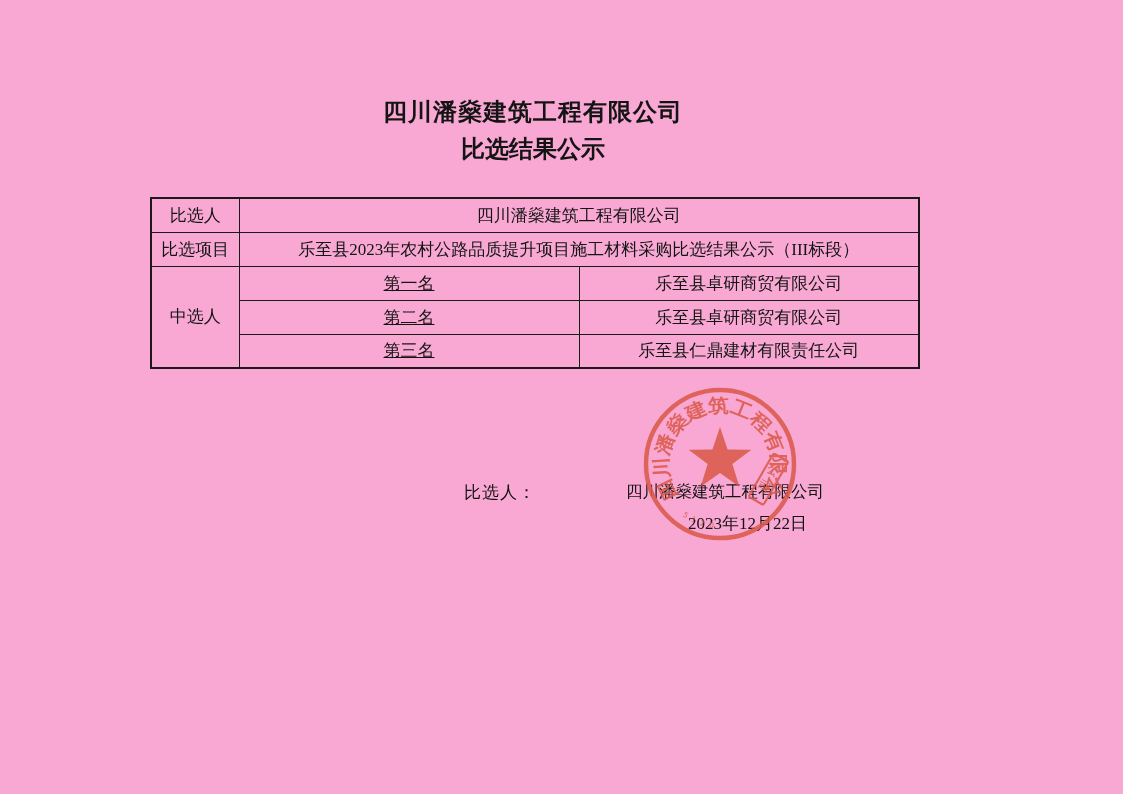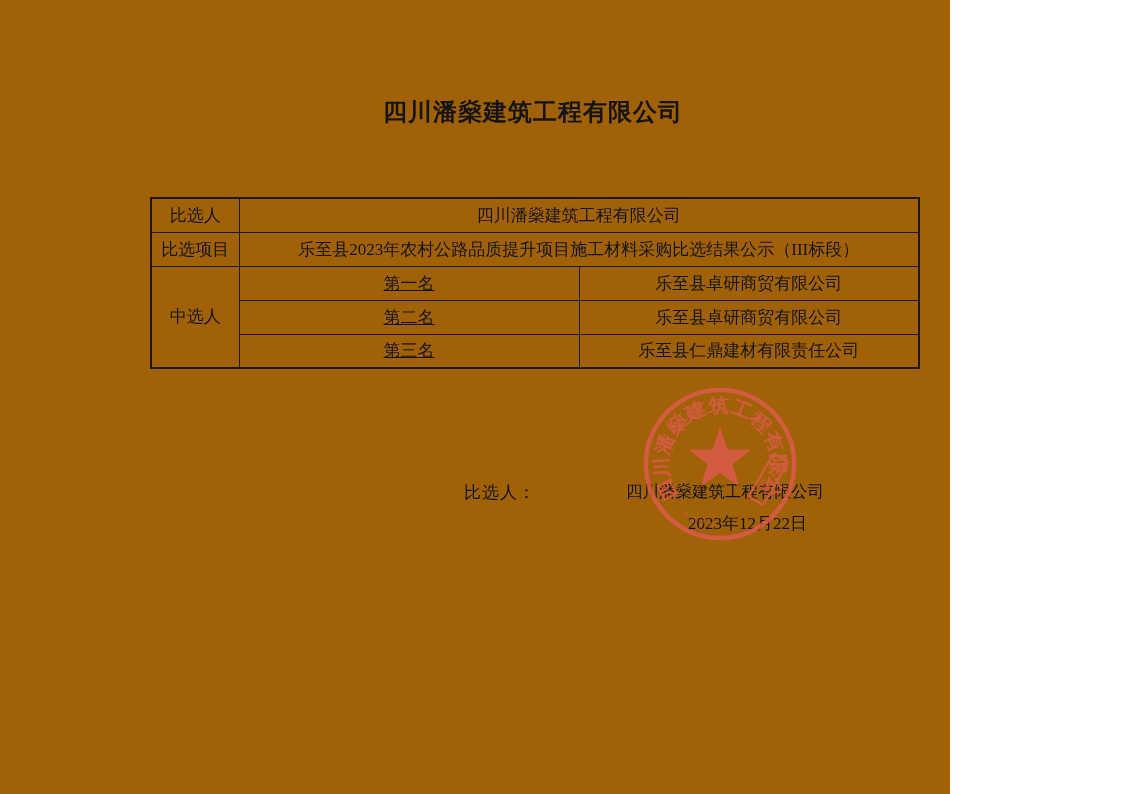--- a/index.html
+++ b/index.html
@@ -1,21 +1,21 @@
 <!DOCTYPE html>
 <html><head>
 <meta charset="utf-8">
 <style>
   * { margin: 0; padding: 0; box-sizing: border-box; }
   html, body { background: #ffffff; }
   .page {
     position: relative;
-    width: 950px;
+    width: 1123px;
     height: 794px;
-    background: #a16207;
+    background: #f9a8d4;
     font-family: "Liberation Serif", "DejaVu Serif", serif;
     color: #111111;
     overflow: hidden;
   }
 
   
   .title-block {
     position: absolute;
     top: 94px;
     left: 0;
@@ -87,20 +87,21 @@
     z-index: 5;
   }
 </style>
 </head>
 <body>
 
 <div class="page">
 
   <div class="title-block">
     <div class="title-line1">四川潘燊建筑工程有限公司</div>
+    <div class="title-line3">比选结果公示</div>
   </div>
 
   <table class="result-table">
     <tbody>
       <tr>
         <td class="col-label">比选人</td>
         <td colspan="2">四川潘燊建筑工程有限公司</td>
       </tr>
       <tr>
         <td class="col-label">比选项目</td>

